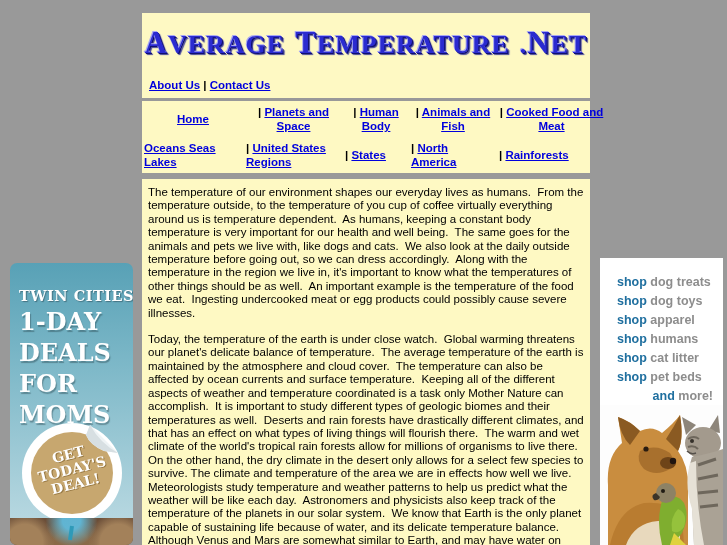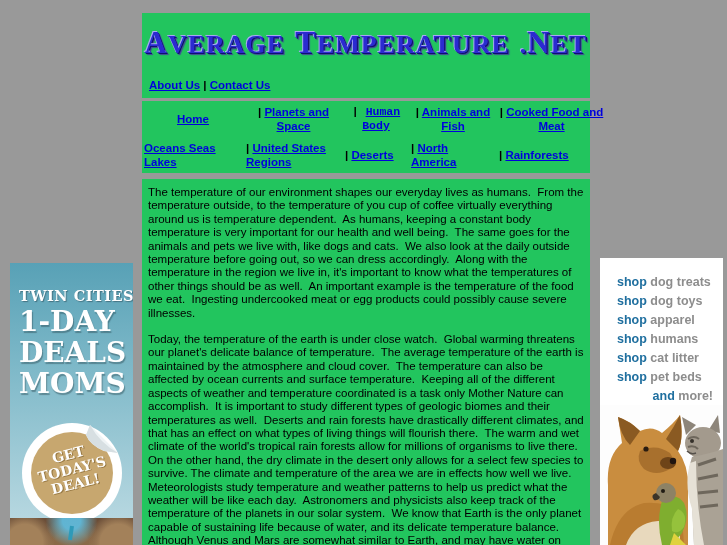--- a/index.html
+++ b/index.html
@@ -1,21 +1,21 @@
 <!DOCTYPE html>
 <html><head>
 <meta charset="utf-8">
 <style>
   html,body{margin:0;padding:0;}
   body{
     width:727px;height:545px;overflow:hidden;position:relative;
     background:#999999;
     font-family:"Liberation Sans",sans-serif;
   }
-  .whitebox{position:absolute;left:142px;width:448px;background:#22c55e;}
+  .whitebox{position:absolute;left:142px;width:448px;background:#fef9c3;}
 
   
   #header-box{top:13px;height:85px;}
   .logo{
     padding-top:12px;text-align:center;white-space:nowrap;
     font-family:"Liberation Serif",serif;font-weight:bold;
     color:#2b2bd0;font-size:26px;letter-spacing:1px;
     text-shadow:-1px -1px 0 #a8a8f2, 1px 1px 0 #10106e, 2px 2px 1px #44449a;
     cursor:pointer;
   }
@@ -27,47 +27,47 @@
 
   
   #nav-box{top:101px;height:72px;}
   #nav-box table{border-collapse:collapse;width:100%;height:100%;table-layout:fixed;}
   #nav-box td{
     font-size:11.5px;font-weight:bold;line-height:14px;
     vertical-align:middle;padding:0 2px;
   }
   tr.nr1 td{text-align:center;}
   tr.nr2 td{text-align:left;padding-left:6px;}
-  .c1{width:98px;} .c2{width:95px;} .c3{width:62px;font-family:Liberation Mono, monospace;} .c4{width:84px;} .c5{width:105px;}
+  .c1{width:98px;} .c2{width:95px;} .c3{width:62px;} .c4{width:84px;} .c5{width:105px;}
 
   
   #main-box{top:179px;height:366px;padding:7px 6px;width:436px;}
   .para{
     font-size:11.5px;line-height:13.4px;color:#000000;
     white-space:pre-wrap;margin:0 0 13px 0;
   }
 
   
   #left-ad{
     position:absolute;left:10px;top:263px;width:123px;height:282px;
-    overflow:hidden;cursor:pointer;
+    overflow:hidden;cursor:pointer;border-radius:7px;
   }
   #left-ad .teal{
     position:absolute;top:0;left:0;width:123px;height:255px;
     background:linear-gradient(#58a1b6,#7db8c8 40%,#b6d7e0);
   }
   .twin{
     margin:24px 0 2px 9px;
     font-family:"DejaVu Serif",serif;font-weight:bold;font-size:14.5px;
     color:#ffffff;text-shadow:1px 1px 1px rgba(40,70,80,.55);letter-spacing:.5px;
     white-space:nowrap;
   }
   .dealline{
     margin-left:9px;font-family:"DejaVu Serif",serif;font-weight:bold;
-    font-size:28px;line-height:31px;color:#ffffff;
+    font-size:24px;line-height:31px;color:#ffffff;
     text-shadow:1px 2px 1px rgba(40,70,80,.45);white-space:nowrap;
   }
   .sticker{position:absolute;left:10px;top:158px;width:104px;height:104px;}
   .sticker-text{
     position:absolute;left:0;top:26px;width:104px;text-align:center;
     transform:rotate(-14deg);
     font-family:"DejaVu Serif",serif;font-weight:bold;color:#ffffff;
     font-size:14px;line-height:15px;text-shadow:1px 1px 0 rgba(120,90,40,.6);
   }
   #left-ad .cupcakes{
@@ -113,39 +113,40 @@
         <tr class="nr1">
       <td class="c1"><a class="lnk">Home</a></td>
       <td class="c2"><span class="pipe">|</span> <a class="lnk">Planets and Space</a></td>
       <td class="c3"><span class="pipe">|</span> <a class="lnk">Human Body</a></td>
       <td class="c4"><span class="pipe">|</span> <a class="lnk">Animals and Fish</a></td>
       <td class="c5"><span class="pipe">|</span> <a class="lnk">Cooked Food and Meat</a></td>
     </tr>
     <tr class="nr2">
       <td><a class="lnk">Oceans Seas Lakes</a></td>
       <td><span class="pipe">|</span> <a class="lnk">United States Regions</a></td>
-      <td><span class="pipe">|</span> <a class="lnk">Deserts</a></td>
+      <td><span class="pipe">|</span> <a class="lnk">States</a></td>
       <td><span class="pipe">|</span> <a class="lnk">North America</a></td>
       <td><span class="pipe">|</span> <a class="lnk">Rainforests</a></td>
     </tr>
   </tbody>
     </table>
 </div>
 
 <div id="main-box" class="whitebox">
   <p class="para">The temperature of our environment shapes our everyday lives as humans.  From the temperature outside, to the temperature of you cup of coffee virtually everything around us is temperature dependent.  As humans, keeping a constant body temperature is very important for our health and well being.  The same goes for the animals and pets we live with, like dogs and cats.  We also look at the daily outside temperature before going out, so we can dress accordingly.  Along with the temperature in the region we live in, it's important to know what the temperatures of other things should be as well.  An important example is the temperature of the food we eat.  Ingesting undercooked meat or egg products could possibly cause severe illnesses.</p>
   <p class="para">Today, the temperature of the earth is under close watch.  Global warming threatens our planet's delicate balance of temperature.  The average temperature of the earth is maintained by the atmosphere and cloud cover.  The temperature can also be affected by ocean currents and surface temperature.  Keeping all of the different aspects of weather and temperature coordinated is a task only Mother Nature can accomplish.  It is important to study different types of geologic biomes and their temperatures as well.  Deserts and rain forests have drastically different climates, and that has an effect on what types of living things will flourish there.  The warm and wet climate of the world's tropical rain forests allow for millions of organisms to live there. On the other hand, the dry climate in the desert only allows for a select few species to survive. The climate and temperature of the area we are in effects how well we live.  Meteorologists study temperature and weather patterns to help us predict what the weather will be like each day.  Astronomers and physicists also keep track of the temperature of the planets in our solar system.  We know that Earth is the only planet capable of sustaining life because of water, and its delicate temperature balance.  Although Venus and Mars are somewhat similar to Earth, and may have water on them, humans could not live on our sister planet, or the red planet because of the temperature differences.</p>
 
 </div>
 
 <div id="left-ad">
   <div class="teal">
     <div class="twin">TWIN CITIES</div>
     <div class="dealline">1-DAY</div>
     <div class="dealline">DEALS</div>
+    <div class="dealline">FOR</div>
     <div class="dealline">MOMS</div>
     <div class="sticker">
       <svg width="104" height="104" viewBox="0 0 104 104">
         <circle cx="52" cy="52" r="50" fill="#ffffff"></circle>
         <circle cx="52" cy="52" r="41" fill="#c7a76f"></circle>
         <path d="M70 4 L98 32 L84 30 Q70 24 66 14 Z" fill="#eef3f5"></path>
         <path d="M70 4 Q80 22 98 32 L84 30 Q70 24 66 14 Z" fill="#d7dfe2"></path>
       </svg>
       <div class="sticker-text">
         <div>GET</div>

